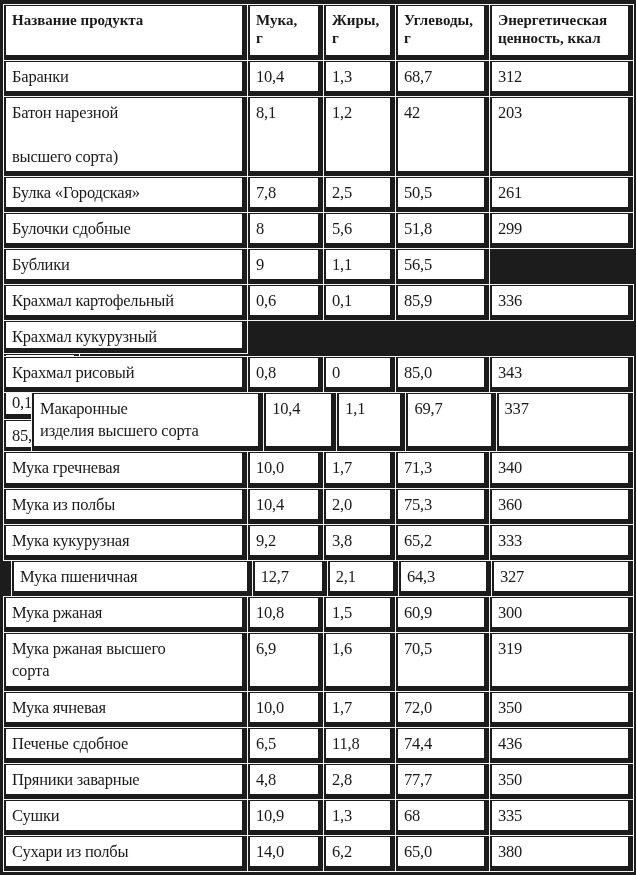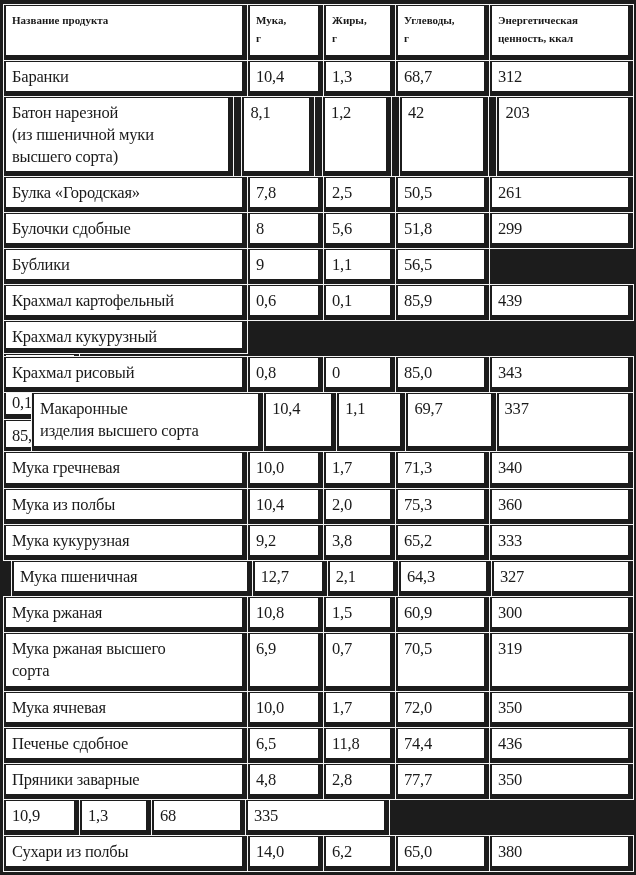--- a/index.html
+++ b/index.html
@@ -31,21 +31,21 @@
     outline: 1px solid #f4f4f4;
     outline-offset: -0px;
     margin: 0 1px 1px 0;
     padding: 4px 6px 0 6px;
     font-size: 16.5px;
     line-height: 22px;
     letter-spacing: -0.2px;
   }
   .row.header .cell {
     font-weight: bold;
-    font-size: 11px;
+    font-size: 15px;
     line-height: 18px;
     padding-top: 5px;
     padding-left: 6px;
     letter-spacing: 0;
   }
   .c1 { width: 243px; }
   .c2 { width: 75px; }
   .c3 { width: 71px; }
   .c4 { width: 93px; }
   .c5 { width: 143px; }
@@ -76,22 +76,22 @@
     </div>
   </div>
   <div id="body-rows">
       <div class="row" style="height: 36px;">
         <div class="cell c1"><span>Баранки</span></div>
         <div class="cell c2">10,4</div>
         <div class="cell c3">1,3</div>
         <div class="cell c4">68,7</div>
         <div class="cell c5">312</div>
       </div>
-      <div class="row" style="height: 80px; gap: 8px;">
-        <div class="cell c1"><span>Батон нарезной</span><br><span>(из пшеничной муки</span><br><span>высшего сорта)</span></div>
+      <div class="row" style="height: 80px;">
+        <div class="cell c1"><span>Батон нарезной</span><br><br><span>высшего сорта)</span></div>
         <div class="cell c2">8,1</div>
         <div class="cell c3">1,2</div>
         <div class="cell c4">42</div>
         <div class="cell c5">203</div>
       </div>
       <div class="row" style="height: 36px;">
         <div class="cell c1"><span>Булка «Городская»</span></div>
         <div class="cell c2">7,8</div>
         <div class="cell c3">2,5</div>
         <div class="cell c4">50,5</div>
@@ -108,21 +108,21 @@
         <div class="cell c1"><span>Бублики</span></div>
         <div class="cell c2">9</div>
         <div class="cell c3">1,1</div>
         <div class="cell c4">56,5</div>
       </div>
       <div class="row" style="height: 36px;">
         <div class="cell c1"><span>Крахмал картофельный</span></div>
         <div class="cell c2">0,6</div>
         <div class="cell c3">0,1</div>
         <div class="cell c4">85,9</div>
-        <div class="cell c5">439</div>
+        <div class="cell c5">336</div>
       </div>
       <div class="row" style="height: 36px; flex-direction: column;">
         <div class="cell c1"><span>Крахмал кукурузный</span></div>
         <div class="cell c2">0,4</div>
         <div class="cell c3">0,1</div>
         <div class="cell c4">85,9</div>
         <div class="cell c5">346</div>
       </div>
       <div class="row" style="height: 36px;">
         <div class="cell c1"><span>Крахмал рисовый</span></div>
@@ -169,21 +169,21 @@
       <div class="row" style="height: 36px;">
         <div class="cell c1"><span>Мука ржаная</span></div>
         <div class="cell c2">10,8</div>
         <div class="cell c3">1,5</div>
         <div class="cell c4">60,9</div>
         <div class="cell c5">300</div>
       </div>
       <div class="row" style="height: 59px;">
         <div class="cell c1"><span>Мука ржаная высшего</span><br><span>сорта</span></div>
         <div class="cell c2">6,9</div>
-        <div class="cell c3">0,7</div>
+        <div class="cell c3">1,6</div>
         <div class="cell c4">70,5</div>
         <div class="cell c5">319</div>
       </div>
       <div class="row" style="height: 36px;">
         <div class="cell c1"><span>Мука ячневая</span></div>
         <div class="cell c2">10,0</div>
         <div class="cell c3">1,7</div>
         <div class="cell c4">72,0</div>
         <div class="cell c5">350</div>
       </div>
@@ -195,20 +195,21 @@
         <div class="cell c5">436</div>
       </div>
       <div class="row" style="height: 36px;">
         <div class="cell c1"><span>Пряники заварные</span></div>
         <div class="cell c2">4,8</div>
         <div class="cell c3">2,8</div>
         <div class="cell c4">77,7</div>
         <div class="cell c5">350</div>
       </div>
       <div class="row" style="height: 36px;">
+        <div class="cell c1"><span>Сушки</span></div>
         <div class="cell c2">10,9</div>
         <div class="cell c3">1,3</div>
         <div class="cell c4">68</div>
         <div class="cell c5">335</div>
       </div>
       <div class="row" style="height: 36px;">
         <div class="cell c1"><span>Сухари из полбы</span></div>
         <div class="cell c2">14,0</div>
         <div class="cell c3">6,2</div>
         <div class="cell c4">65,0</div>

